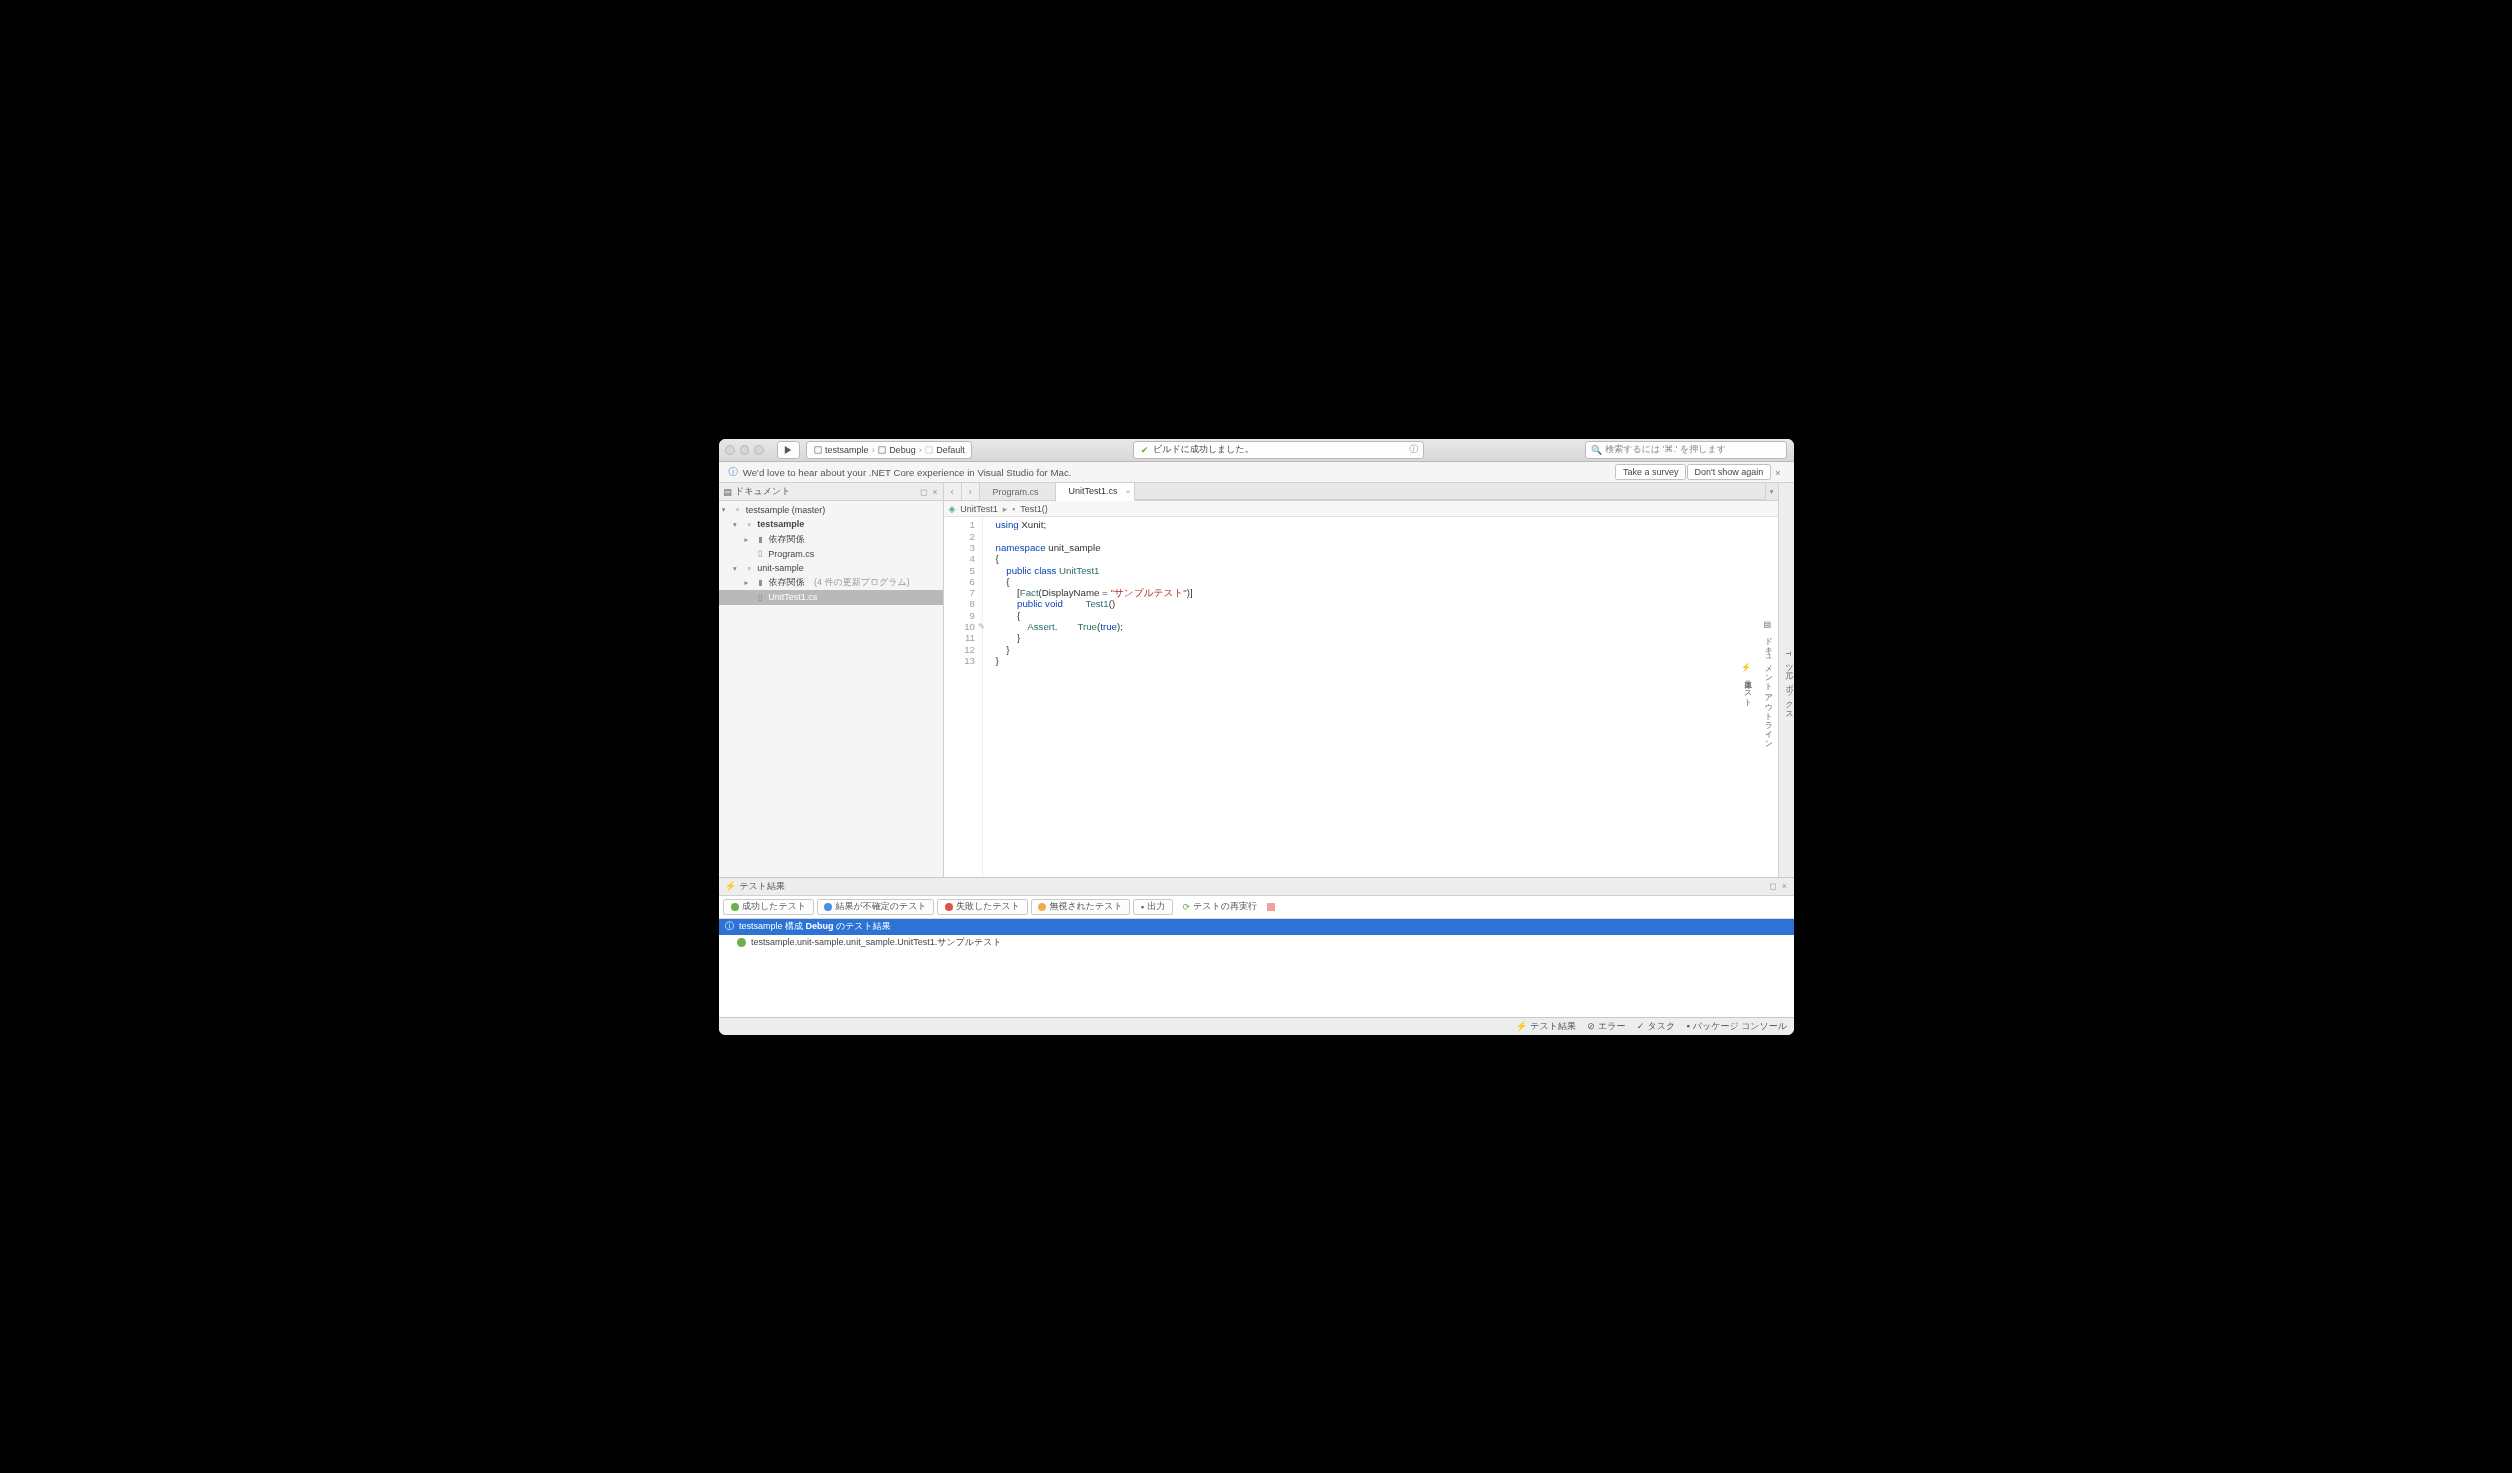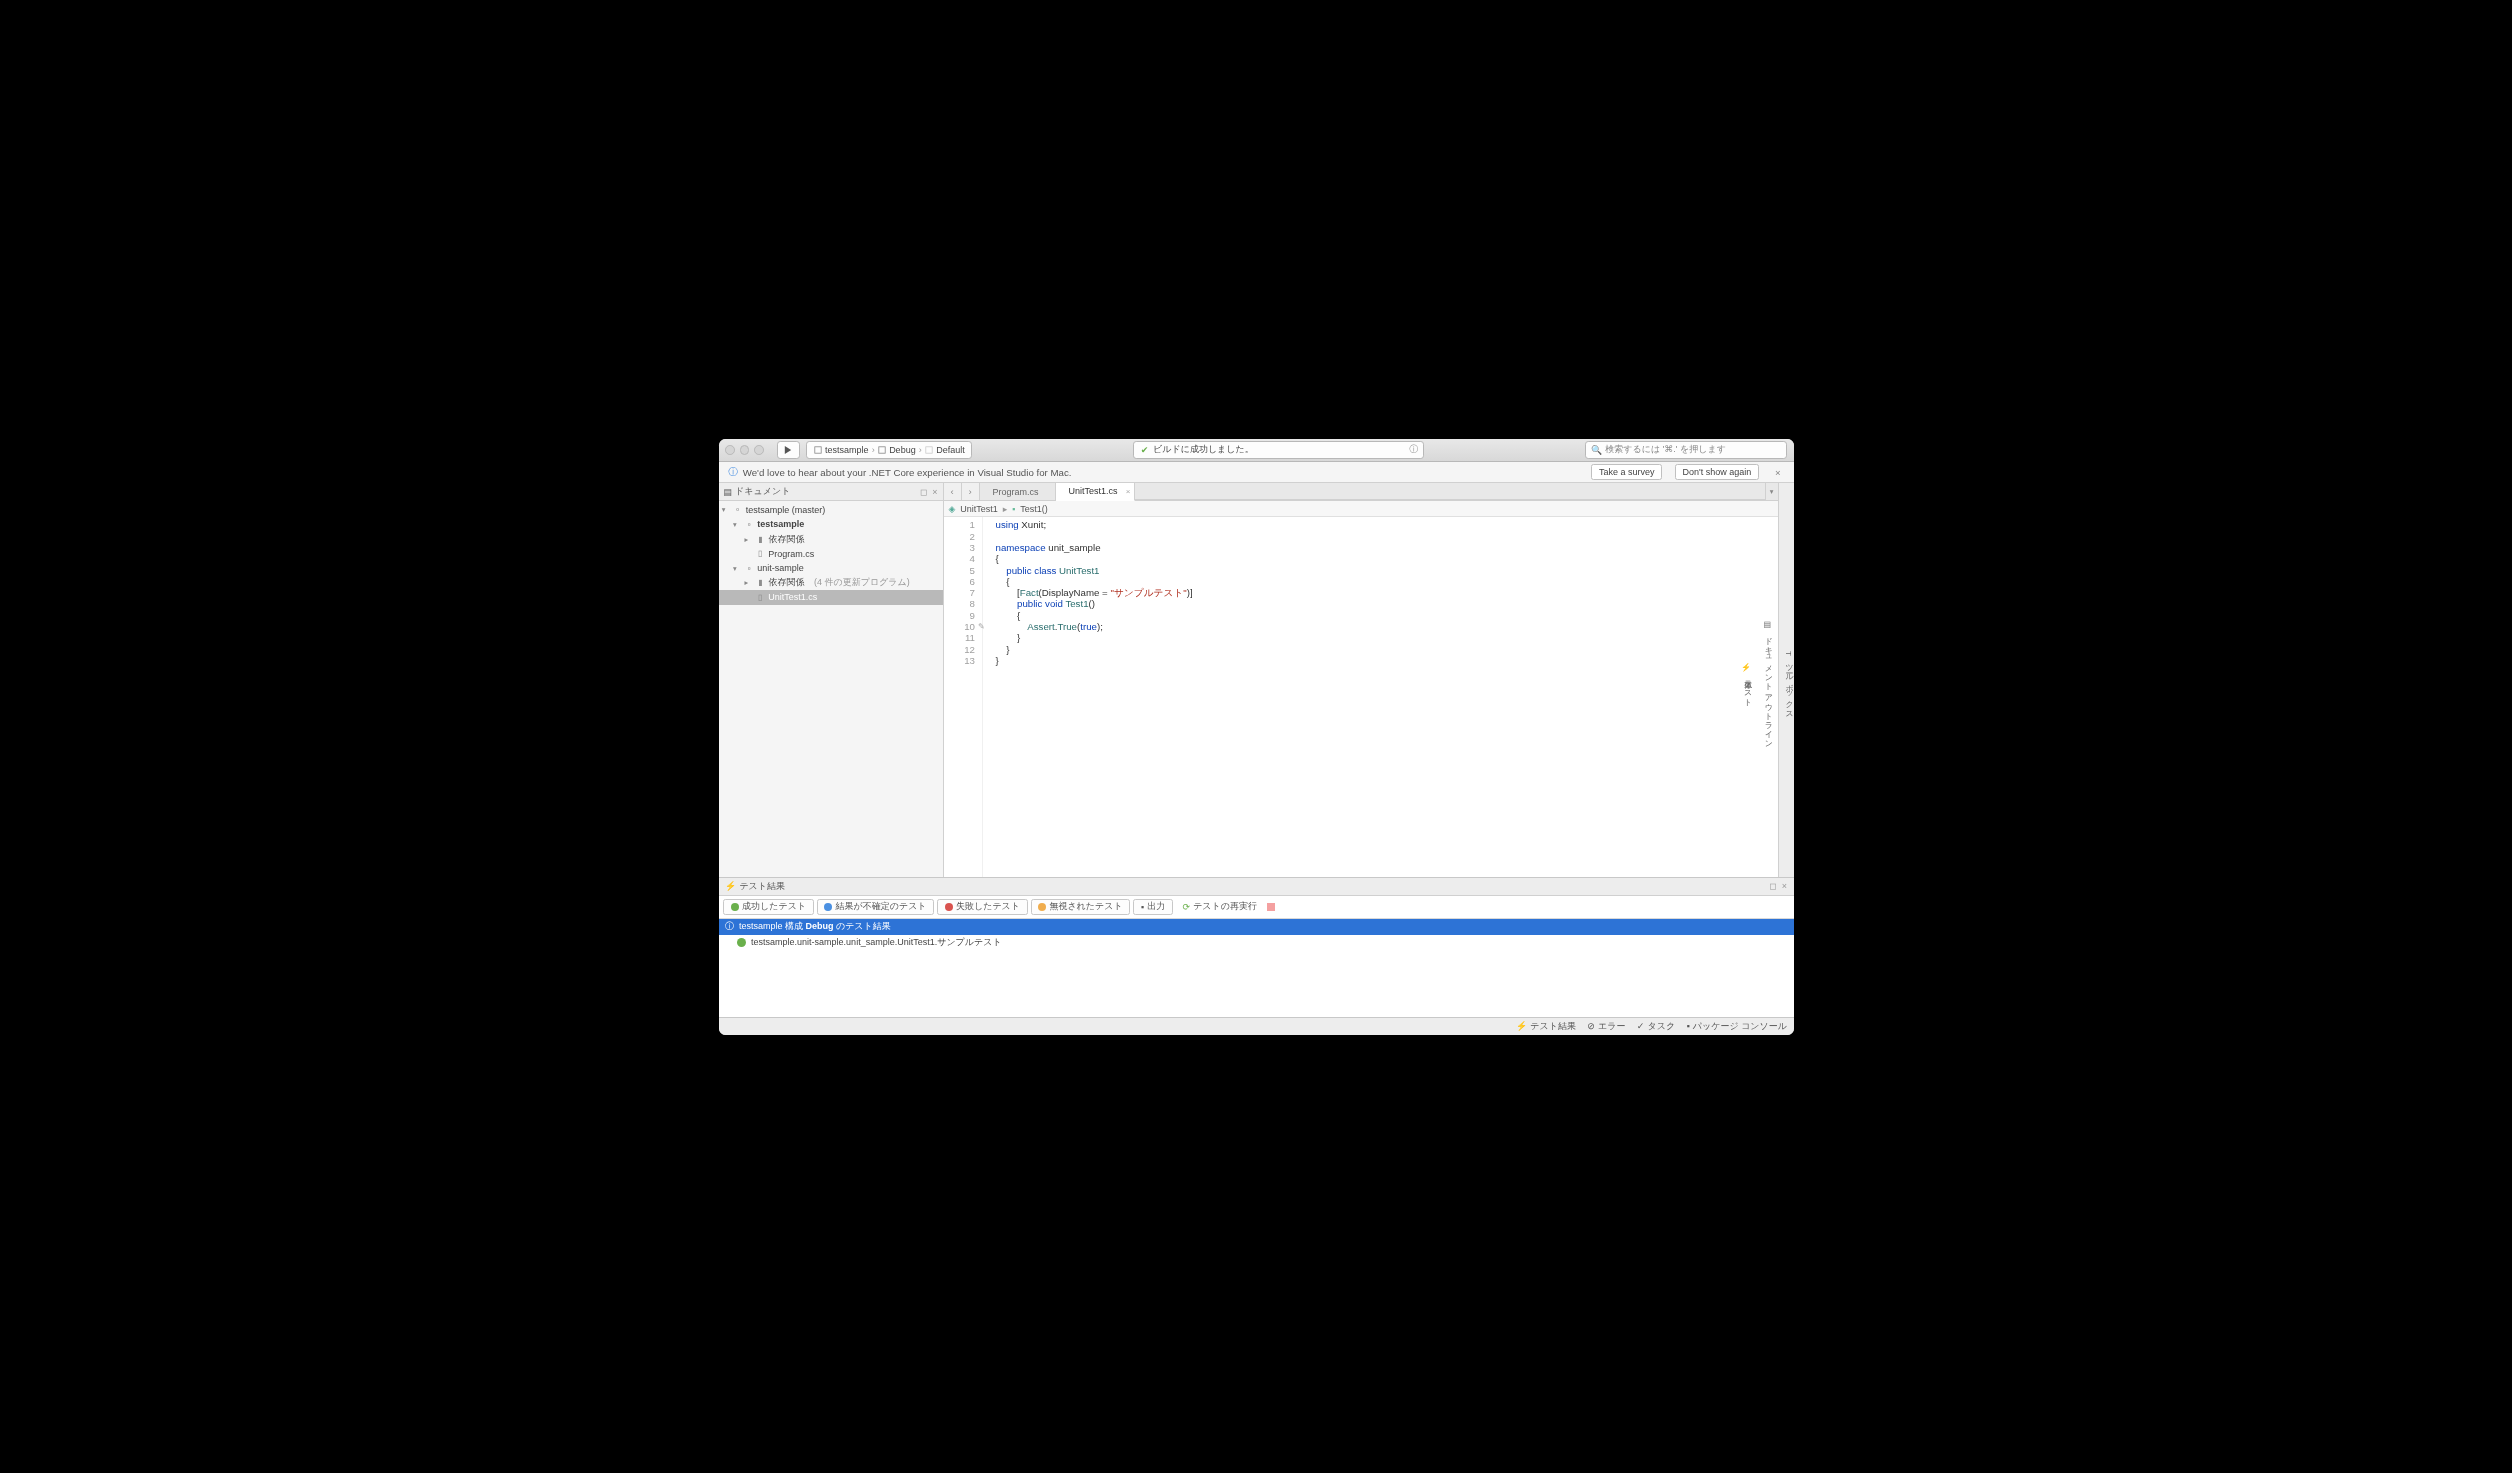--- a/index.html
+++ b/index.html
@@ -15,21 +15,21 @@
 .breadcrumb { display:flex; align-items:center; gap:3.2px; }
 .breadcrumb .sep { color:#999; }
 .status { flex: none; width: 291px; height: 18px; border: 0.8px solid #b8b8b8; border-radius: 3.2px; background: #fdfdfd; display: flex; align-items: center; padding: 0 6.5px; font-size: 9px; color:#444; margin: 0 auto; position: relative; }
 .status .info-right { position:absolute; right:4.9px; color:#999; }
 .spacer-flex { flex: 1; }
 .search { width: 202px; height: 18px; border: 0.8px solid #b8b8b8; border-radius: 3.2px; background: #fdfdfd; display:flex; align-items:center; padding: 0 4.9px; font-size:9px; color:#888; gap:3.2px; }
 
 
 .banner { height: 21px; background: #f5f5f5; border-bottom: 0.8px solid #d0d0d0; display:flex; align-items:center; padding: 0 9.7px; font-size: 9.7px; color:#555; }
 .banner .msg { flex:1; display:flex; align-items:center; gap:4.9px; }
-.banner .btns { display:flex; gap:13px; align-items:center; }
+.banner .btns { display:flex; gap:1px; align-items:center; }
 .banner button { font-size:9px; border:0.8px solid #c0c0c0; border-radius:2.4px; background:#fff; padding:1.6px 6.5px; color:#444; }
 .banner .close { color:#888; padding: 0 3.2px; cursor:pointer; }
 
 
 .main { flex:1; display:flex; min-height:0; }
 .right-rail { width: 16px; background:#ededed; border-left:0.8px solid #d0d0d0; writing-mode: vertical-rl; font-size:8px; color:#666; display:flex; flex-direction:column; align-items:center; padding-top:4.9px; gap:9.7px; }
 .right-rail .rail-item { display:flex; align-items:center; gap:3.2px; padding:3.2px 0;}
 
 
 .left { width: 225px; background:#f5f5f5; border-right:0.8px solid #d0d0d0; display:flex; flex-direction:column; }
@@ -61,21 +61,21 @@
 
 .code-wrap { flex:1; display:flex; background:#fff; overflow:auto; font-family: Menlo, Monaco, Consolas, monospace; font-size:9.7px; line-height:11.3px; }
 .gutter { width:39px; text-align:right; color:#a0a0a0; padding: 2.4px 6.5px 2.4px 0; user-select:none; background:#fff; border-right:0.8px solid #f0f0f0;}
 .gutter div { height:11.3px; position:relative;}
 .gutter .pencil::after { content:"✎"; position:absolute; right:-9.7px; font-size:8px; color:#aaa;}
 .code { padding:2.4px 0 2.4px 13px; white-space:pre; color:#333;}
 .kw { color:#0a3fb5; }
 .str { color:#b03020; }
 .attr { color:#2b6e6e; }
 .cls { color:#2b6e6e; }
-.mtd { color:#2b6e6e; }
+.mtd { color:#2b6e6e;margin-left:20px; }
 
 
 .bottom { height:140px; display:flex; flex-direction:column; border-top:0.8px solid #c8c8c8; background:#fff;}
 .bottom-header { height:18px; background:#ededed; border-bottom:0.8px solid #d0d0d0; display:flex; align-items:center; padding:0 6.5px; font-size:9px; color:#555; gap:3.2px;}
 .bottom-header .right { margin-left:auto; display:flex; gap:4.9px; color:#999; }
 .filterbar { height:23px; border-bottom:0.8px solid #d8d8d8; display:flex; align-items:center; padding:0 4.9px; gap:3.2px;}
 .filterbtn { height:16px; border:0.8px solid #c8c8c8; border-radius:2.4px; background:#fdfdfd; display:flex; align-items:center; padding:0 6.5px; font-size:9px; color:#555; gap:3.2px;}
 .status-dot { width:8px; height:8px; border-radius:50%; display:inline-block;}
 .green { background:#6ab04c; }
 .blue { background:#4a90e2; }

